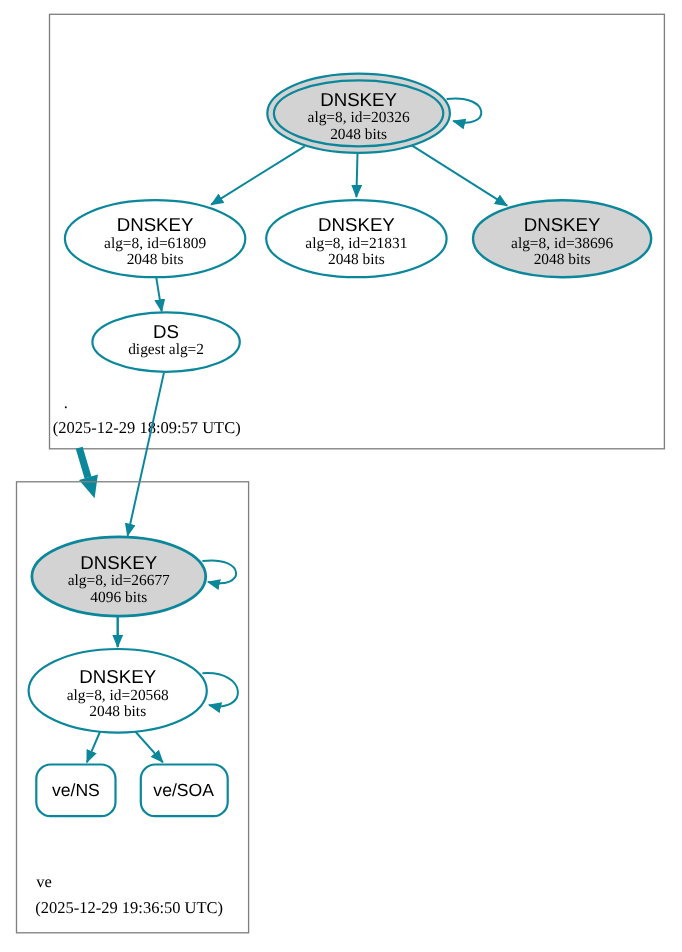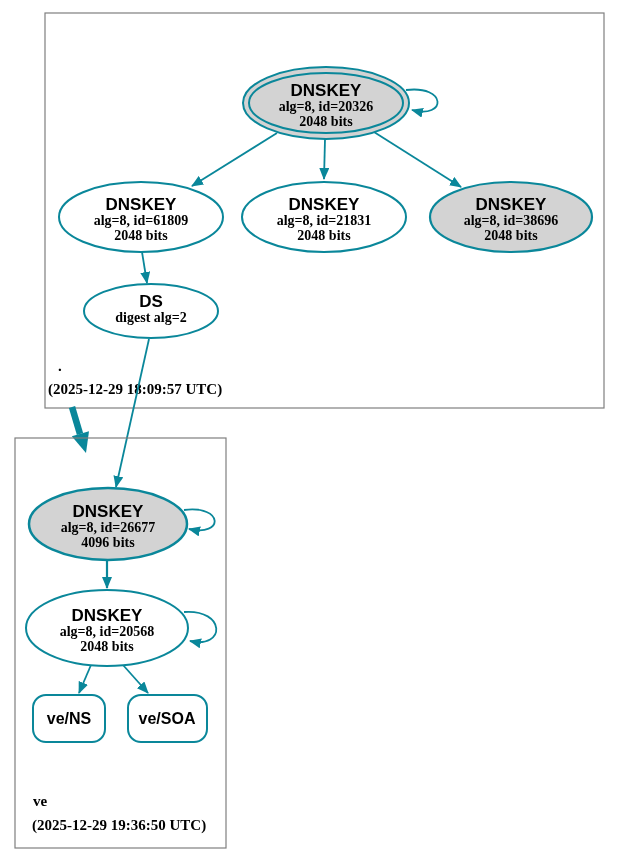--- a/index.html
+++ b/index.html
@@ -2,21 +2,20 @@
 <html><head>
 <meta charset="utf-8">
 <style>
   html, body { margin: 0; padding: 0; background: #ffffff; }
   .canvas {
     position: relative;
     width: 500px;
     height: 865px;
     background: #ffffff;
     font-family: "Liberation Serif", serif;
-    font-weight: bold;
   }
   svg text { fill: #000000; }
   .t-sans  { font-family: "Liberation Sans", sans-serif; }
   .t-serif { font-family: "Liberation Serif", serif; }
   .node-title  { font-size: 17px; }
   .node-detail { font-size: 14px; }
   .zone-label  { font-size: 15px; }
   .rr-label    { font-size: 16px; }
 </style>
 </head>

